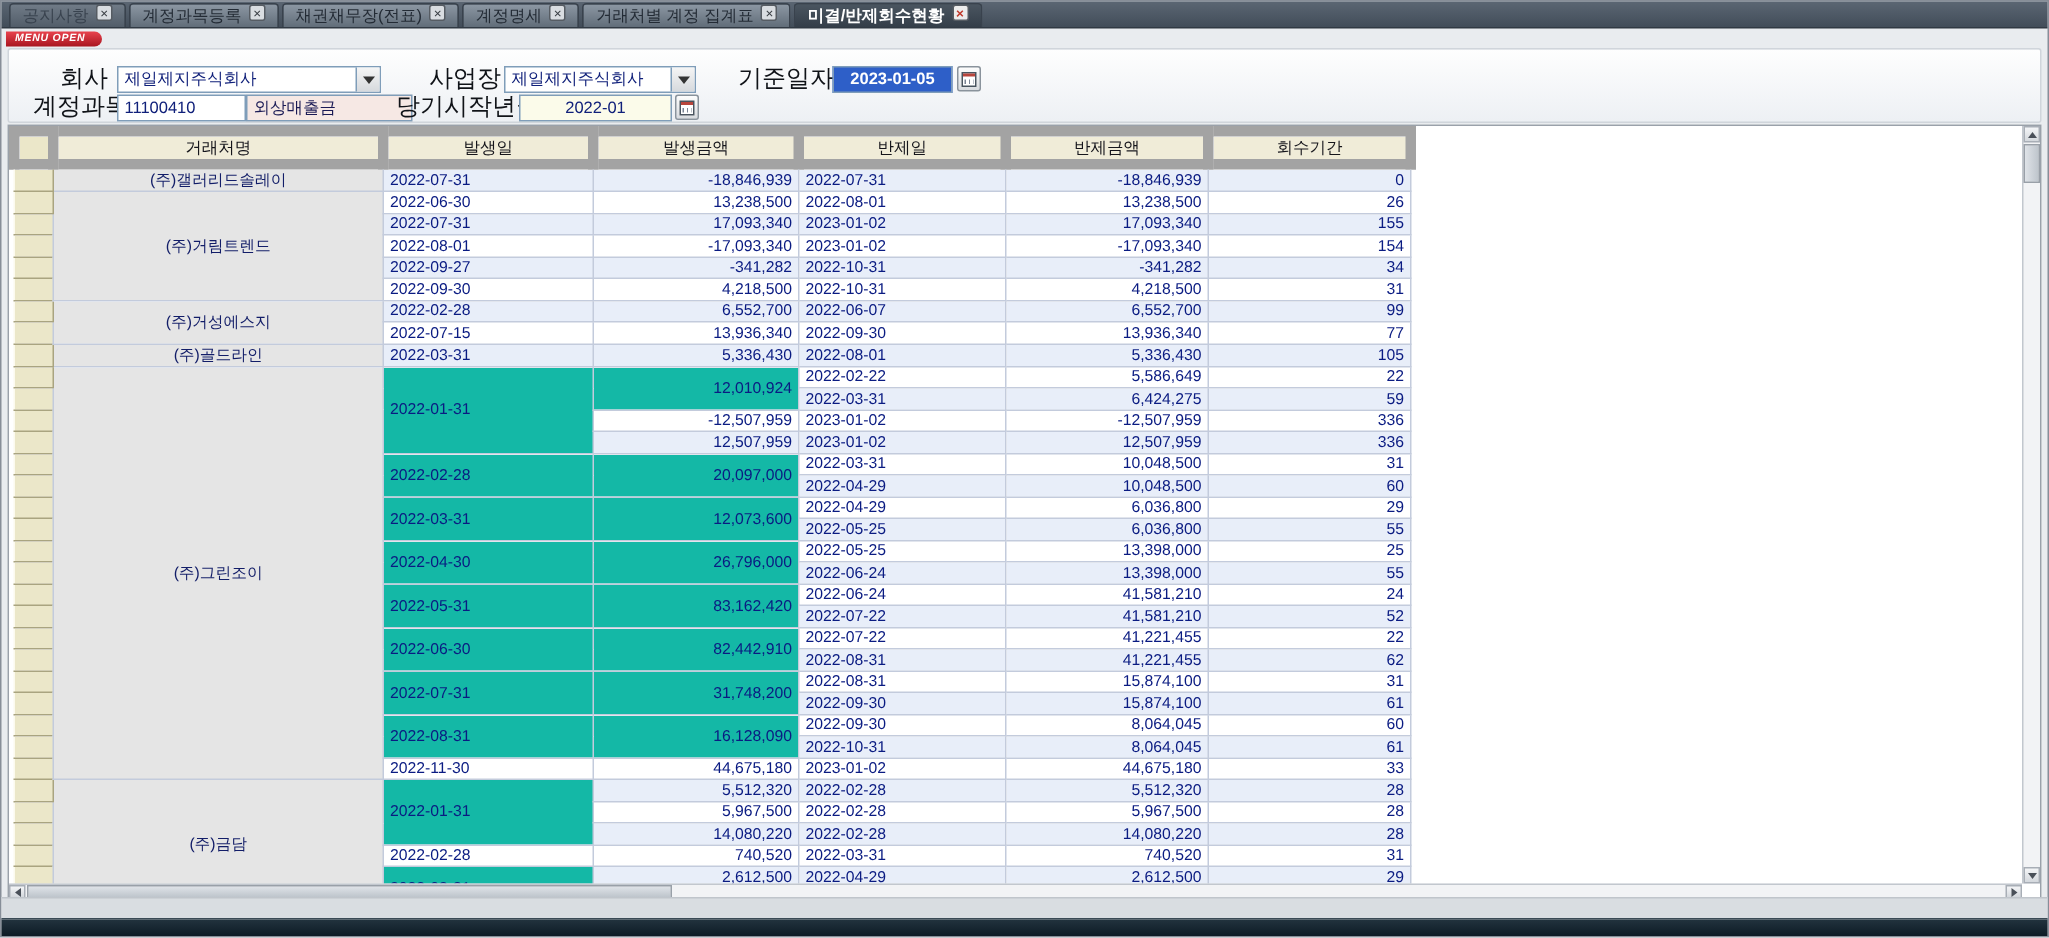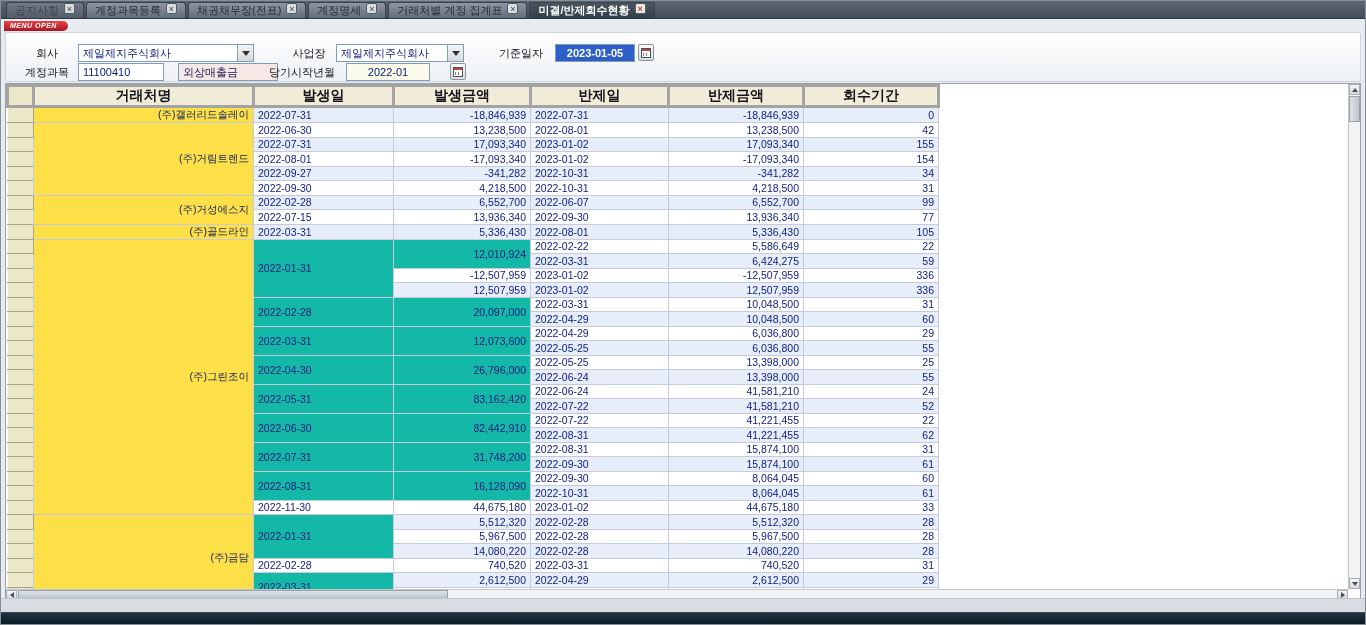--- a/index.html
+++ b/index.html
@@ -20,21 +20,21 @@
   .tab.active .tabx{background:#ECECEC;color:#C0392B;font-weight:bold}
 
   
   .menutag{position:absolute;top:20px;left:3px;height:10px;line-height:10px;padding:0 11px 0 6px;
            background:linear-gradient(180deg,#E8434E,#A91620);color:#FFF;font-size:7px;font-weight:bold;
            font-style:italic;border-radius:0 7px 7px 0;letter-spacing:.5px;z-index:5}
 
   
   .formarea{position:absolute;top:31px;left:4px;right:4px;height:50px;border:1px solid #D0D5DB;border-radius:2px;
             background:linear-gradient(180deg,#FEFEFE,#EDF0F4)}
-  .lbl{position:absolute;height:18px;line-height:18px;font-size:11px;color:#101318;text-align:center;white-space:nowrap}
+  .lbl{position:absolute;height:18px;line-height:18px;font-size:16px;color:#101318;text-align:right;white-space:nowrap}
   .r1{top:11px}.r2{top:30px}
   .field,.combo{position:absolute;height:18px;background:#FFF;border:1px solid #7F9DB9;font-size:11px;color:#10207A}
   .combo{display:flex}
   .cval{flex:1;line-height:16px;padding-left:4px;overflow:hidden;white-space:nowrap}
   .cbtn{width:16px;border-left:1px solid #7F9DB9;background:linear-gradient(180deg,#F5F5F5,#D6D9DD);
         display:flex;align-items:center;justify-content:center}
   .tri-dn{width:0;height:0;border-left:4px solid transparent;border-right:4px solid transparent;border-top:5px solid #333}
   .field{line-height:16px;padding:0 4px;white-space:nowrap}
   .field.selected{background:#2E5FC8;color:#FFF;text-align:center;font-weight:bold}
   .field.pink{background:#F6E8E4;color:#1A1A55}
@@ -42,29 +42,29 @@
   .calbtn{position:absolute;width:16px;height:17px;background:linear-gradient(180deg,#FDFDFD,#D8DBDF);
           border:1px solid #8A939C;border-radius:2px;display:flex;align-items:center;justify-content:center}
   .cal{width:10px;height:10px;border:1px solid #49545F;background:#FFF;position:relative}
   .cal::before{content:"";position:absolute;left:0;right:0;top:0;height:2px;background:#B8453C}
   .cal::after{content:"";position:absolute;left:1px;right:1px;top:4px;bottom:1px;
               background:repeating-linear-gradient(90deg,#7A8494 0,#7A8494 1px,transparent 1px,transparent 3px)}
 
   
   .gridarea{position:absolute;top:82px;left:4px;right:4px;height:517px;background:#FFF;border:1px solid #9AA1AA;overflow:hidden}
   table.grid{border-collapse:collapse;table-layout:fixed;width:931px;font-size:10.5px}
-  .grid th{height:13px;background:#F0ECD8;border:3px solid #a3a3a3;font-weight:bold;color:#15151B;
-           font-size:14px;padding:0;overflow:hidden;white-space:nowrap}
+  .grid th{height:13px;background:#F0ECD8;border:7px solid #a3a3a3;font-weight:normal;color:#15151B;
+           font-size:11px;padding:0;overflow:hidden;white-space:nowrap}
   .grid td{height:14.5px;padding:0 4px;border:1px solid #C3CBDC;color:#0A1B82;overflow:hidden;white-space:nowrap}
   td.sel{background:#EBE7C9;border:1px solid #A9A480;border-top-color:#FCFAEE;border-left-color:#FCFAEE;padding:0}
   th.sel-h{background:#EBE7C9}
   td.even{background:#E8EEF9}
   td.odd{background:#FFFFFF}
   td.merged{background:#14b8a6}
-  td.c-name{background:#fde047;text-align:right;color:#121D68}
+  td.c-name{background:#e5e5e5;text-align:center;color:#121D68}
   td.c-date{text-align:left}
   td.c-amt,td.c-days{text-align:right}
 
   
   .vscroll{position:absolute;top:0;right:0;bottom:10px;width:12px;background:#F2F3F5;border-left:1px solid #C2C7CE}
   .hscroll{position:absolute;left:0;right:12px;bottom:0;height:10px;background:#F2F3F5;border-top:1px solid #C2C7CE}
   .sbtn{position:absolute;background:linear-gradient(180deg,#F4F5F7,#D4D8DD);border:1px solid #A8AEB6;
         display:flex;align-items:center;justify-content:center}
   .sbtn.up{top:0;left:0;width:11px;height:11px}
   .sbtn.down{bottom:0;left:0;width:11px;height:11px}
@@ -133,24 +133,24 @@
     </div>
 
     <span class="lbl r1" style="left:486px;width:58px">기준일자</span>
     <div class="field selected" style="left:549px;width:80px;top:11px">2023-01-05</div>
     <div class="calbtn" style="left:632px;top:11px">
       <span class="cal"></span>
     </div>
 
     <span class="lbl r2" style="left:16px;width:50px">계정과목</span>
     <div class="field" style="left:72px;width:86px;top:30px">11100410</div>
-    <div class="field pink" style="left:172px;width:100px;top:30px">외상매출금</div>
+    <div class="field pink" style="left:158px;width:111px;top:30px">외상매출금</div>
 
     <span class="lbl r2" style="left:258px;width:76px">당기시작년월</span>
-    <div class="field cream" style="left:340px;width:84px;top:30px">2022-01</div>
+    <div class="field cream" style="left:340px;width:102px;top:30px">2022-01</div>
     <div class="calbtn" style="left:444px;top:30px">
       <span class="cal"></span>
     </div>
   </div>
 
   <div class="gridarea">
     <table class="grid">
       <colgroup>
         <col style="width:26px">
           <col style="width:220px">
@@ -181,21 +181,21 @@
             <td class="c-amt even">-18,846,939</td>
             <td class="c-days even">0</td>
           </tr>
           <tr>
             <td class="sel"></td>
             <td rowspan="5" class="c-name merged">(주)거림트렌드</td>
             <td class="c-date odd">2022-06-30</td>
             <td class="c-amt odd">13,238,500</td>
             <td class="c-date odd">2022-08-01</td>
             <td class="c-amt odd">13,238,500</td>
-            <td class="c-days odd">42</td>
+            <td class="c-days odd">26</td>
           </tr>
           <tr>
             <td class="sel"></td>
             <td class="c-date even">2022-07-31</td>
             <td class="c-amt even">17,093,340</td>
             <td class="c-date even">2023-01-02</td>
             <td class="c-amt even">17,093,340</td>
             <td class="c-days even">155</td>
           </tr>
           <tr>

